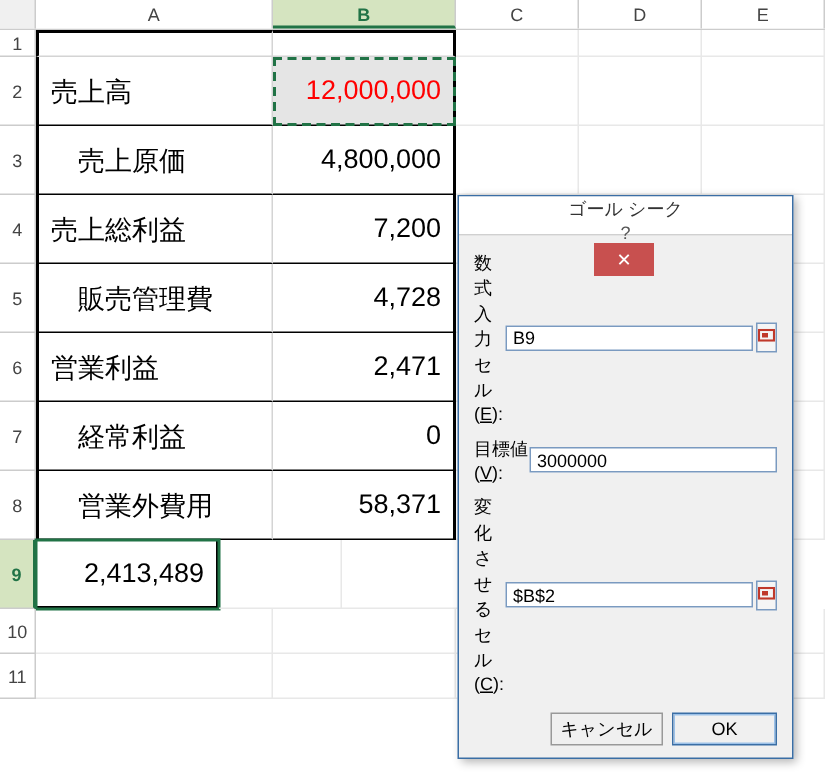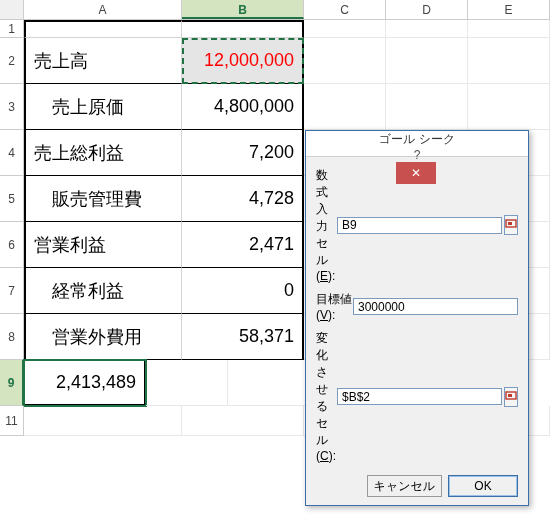--- a/index.html
+++ b/index.html
@@ -278,20 +278,28 @@
     </div>
 
     <div class="row">
       <div class="row-h h-tall sel">9</div>
       <div class="cell wB h-tall num tbl-border-r tbl-border-b active-row-sel">2,413,489</div>
       <div class="cell wC h-tall blank"></div>
       <div class="cell wD h-tall blank"></div>
       <div class="cell wE h-tall blank"></div>
     </div>
 
+    <div class="row">
+      <div class="row-h h-med">10</div>
+      <div class="cell wA h-med blank"></div>
+      <div class="cell wB h-med blank"></div>
+      <div class="cell wC h-med blank"></div>
+      <div class="cell wD h-med blank"></div>
+      <div class="cell wE h-med blank"></div>
+    </div>
 
     <div class="row">
       <div class="row-h h-med">11</div>
       <div class="cell wA h-med blank"></div>
       <div class="cell wB h-med blank"></div>
       <div class="cell wC h-med blank"></div>
       <div class="cell wD h-med blank"></div>
       <div class="cell wE h-med blank"></div>
     </div>
 

